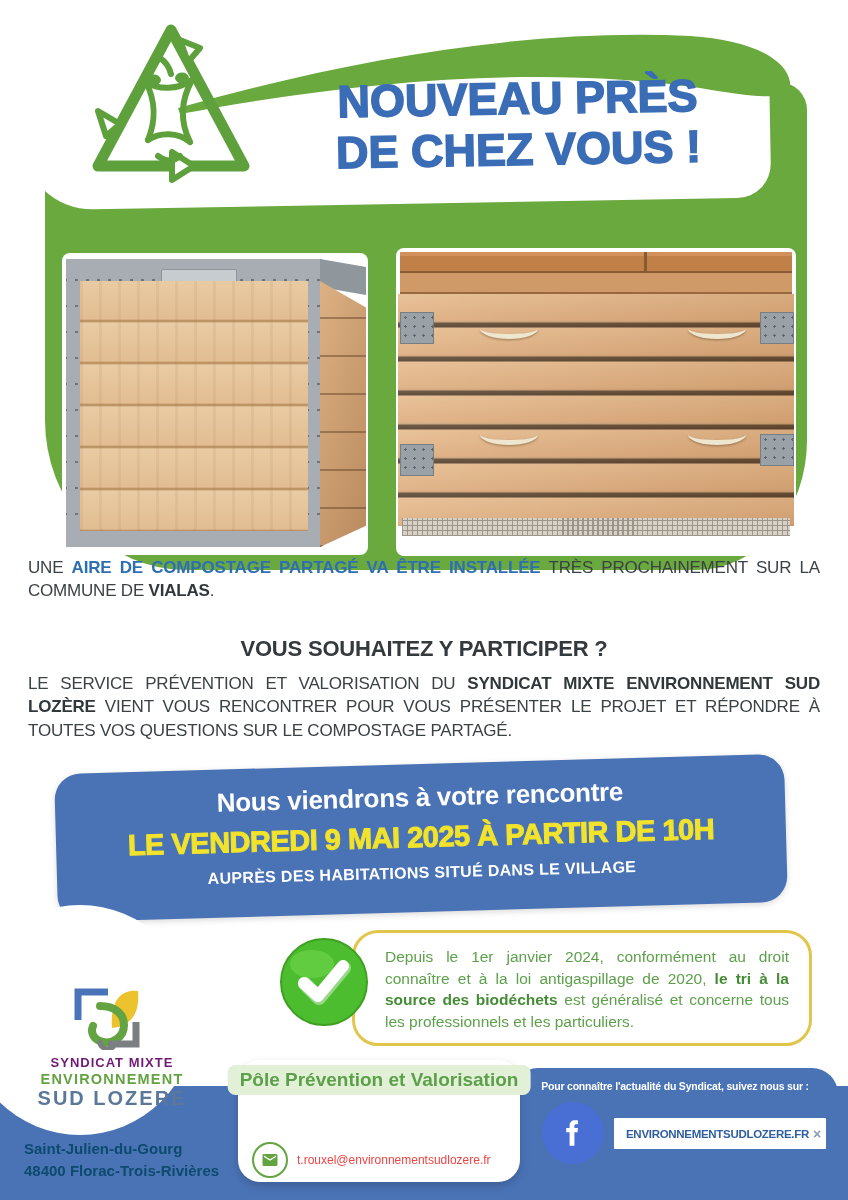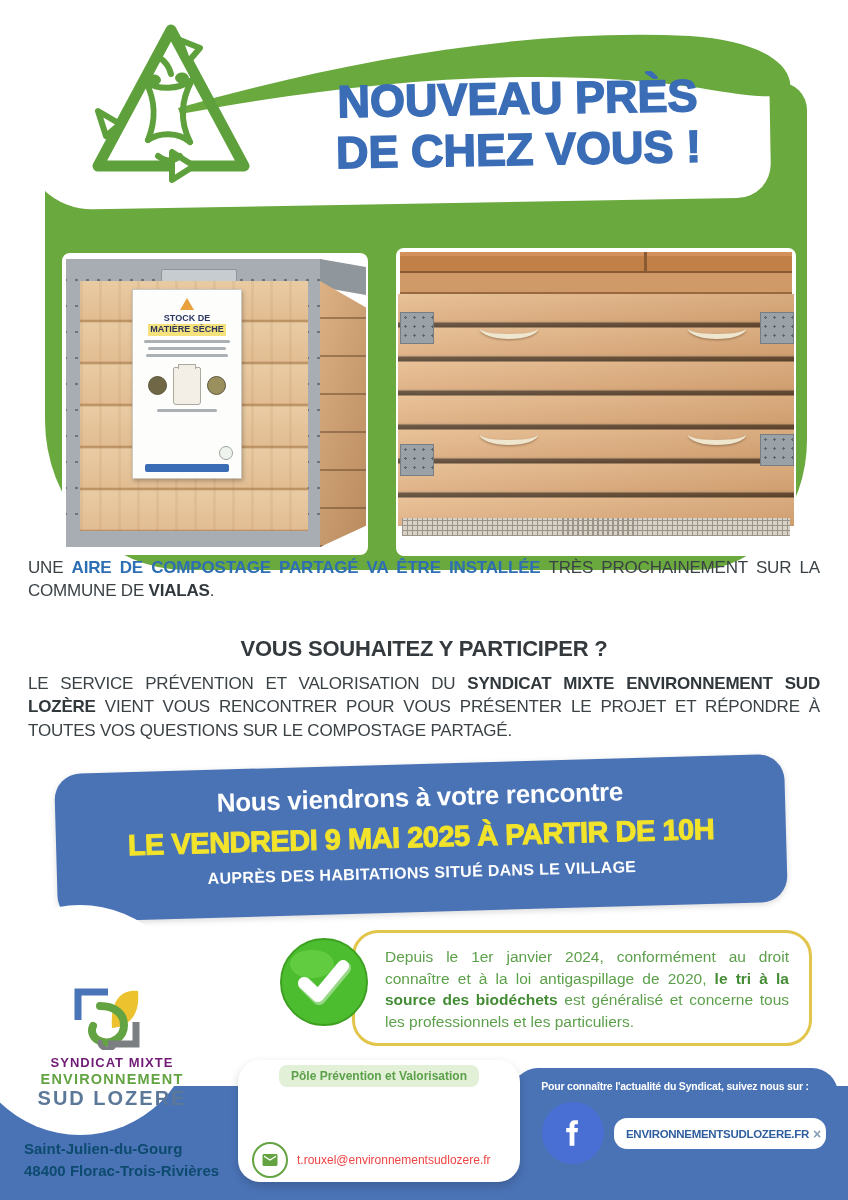--- a/index.html
+++ b/index.html
@@ -104,31 +104,31 @@
   .f-circle{position:absolute;left:-35px;top:905px;width:230px;height:230px;border-radius:50%;background:#fff;z-index:2;}
   .logo-icon{position:absolute;left:70px;top:984px;width:74px;height:66px;z-index:3;}
   .org{position:absolute;left:12px;top:1056px;width:200px;text-align:center;z-index:3;line-height:1.12;}
   .org .o1{color:#701a75;font-size:13px;font-weight:700;letter-spacing:1px;}
   .org .o2{color:#63a342;font-size:14.5px;font-weight:700;letter-spacing:1.2px;}
   .org .o3{color:#5c7899;font-size:20px;font-weight:700;letter-spacing:2px;}
   .address{position:absolute;left:24px;top:1138px;color:#0c4a6e;font-size:15px;font-weight:700;line-height:1.45;z-index:3;}
   .contact{position:absolute;left:238px;top:1060px;width:282px;height:122px;background:#fff;border-radius:22px;
            box-shadow:0 4px 10px rgba(0,0,0,.18);z-index:4;}
   .pill{position:absolute;left:50%;transform:translateX(-50%);top:5px;white-space:nowrap;background:#e2f0d8;
-        color:#5ca04a;font-size:12px;font-weight:700;padding:4px 12px;border-radius:8px;}
+        color:#5ca04a;font-size:19px;font-weight:700;padding:4px 12px;border-radius:8px;}
   .crow{position:absolute;left:14px;display:flex;align-items:center;gap:9px;}
   .crow.phone{top:40px;} .crow.mail{top:82px;}
   .cicon{width:32px;height:32px;border-radius:50%;border:2px solid #63a342;display:flex;align-items:center;justify-content:center;flex:0 0 auto;}
   .cphone{color:#5a6b76;font-size:18px;font-weight:700;letter-spacing:.5px;}
   .cmail{color:#ef4444;font-size:12px;}
   .social-prompt{position:absolute;left:516px;top:1080px;width:318px;text-align:center;color:#fff;
                  font-size:10.5px;font-weight:700;letter-spacing:-0.2px;z-index:3;}
   .fb{position:absolute;left:542px;top:1102px;width:62px;height:62px;border-radius:50%;background:#4a6fd4;
       display:flex;align-items:center;justify-content:center;z-index:3;}
-  .searchpill{position:absolute;left:614px;top:1118px;width:212px;height:31px;background:#fff;border-radius:13px;
+  .searchpill{position:absolute;left:614px;top:1118px;width:212px;height:31px;background:#fff;border-radius:1px;
       display:flex;align-items:center;gap:4px;padding:0 8px;box-sizing:border-box;z-index:3;}
   .searchtext{color:#2f5e9e;font-size:11.5px;font-weight:700;letter-spacing:-0.3px;white-space:nowrap;flex:1;}
   .closex{color:#8aa0b8;font-size:14px;font-weight:700;}
 </style>
 </head>
 <body>
 
 <div id="page">
 
   <div class="blob"></div>
@@ -166,38 +166,20 @@
   <div class="card card-left">
     <div class="metal lb-top">
         <div class="lb-handleplate"></div>
       </div>
     <div class="metal lb-left"></div>
     <div class="lb-wood"></div>
     <div class="metal lb-right"></div>
     <div class="metal lb-bottom"></div>
     <div class="lb-sidetop"></div>
     <div class="lb-side"></div>
-    <div class="label">
-      <div class="warn"></div>
-      <div class="label-title">
-        <div>STOCK DE</div>
-        <div class="hl">MATIÈRE SÈCHE</div>
-      </div>
-      <div class="lbar" style="width:86px"></div>
-      <div class="lbar" style="width:78px"></div>
-      <div class="lbar" style="width:82px"></div>
-      <div class="label-mid">
-        <div class="seedcircle sc1"></div>
-        <div class="bag"></div>
-        <div class="seedcircle sc2"></div>
-      </div>
-      <div class="lbar" style="width:60px"></div>
-      <div class="minicircle"></div>
-      <div class="label-foot"></div>
-    </div>
   </div>
 
   <div class="card card-right">
     <div class="rb-lid"></div>
     <div class="rb-lidseam"></div>
     <div class="rb-body"></div>
     <div class="rope" style="left:84px;top:70px;"></div>
     <div class="rope" style="left:292px;top:70px;"></div>
     <div class="rope" style="left:84px;top:176px;"></div>
     <div class="rope" style="left:292px;top:176px;"></div>

